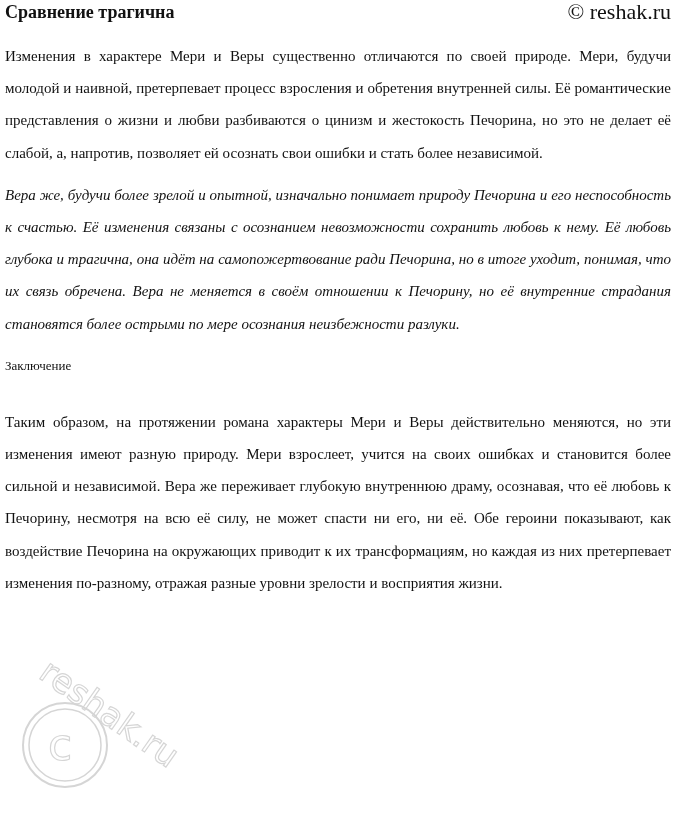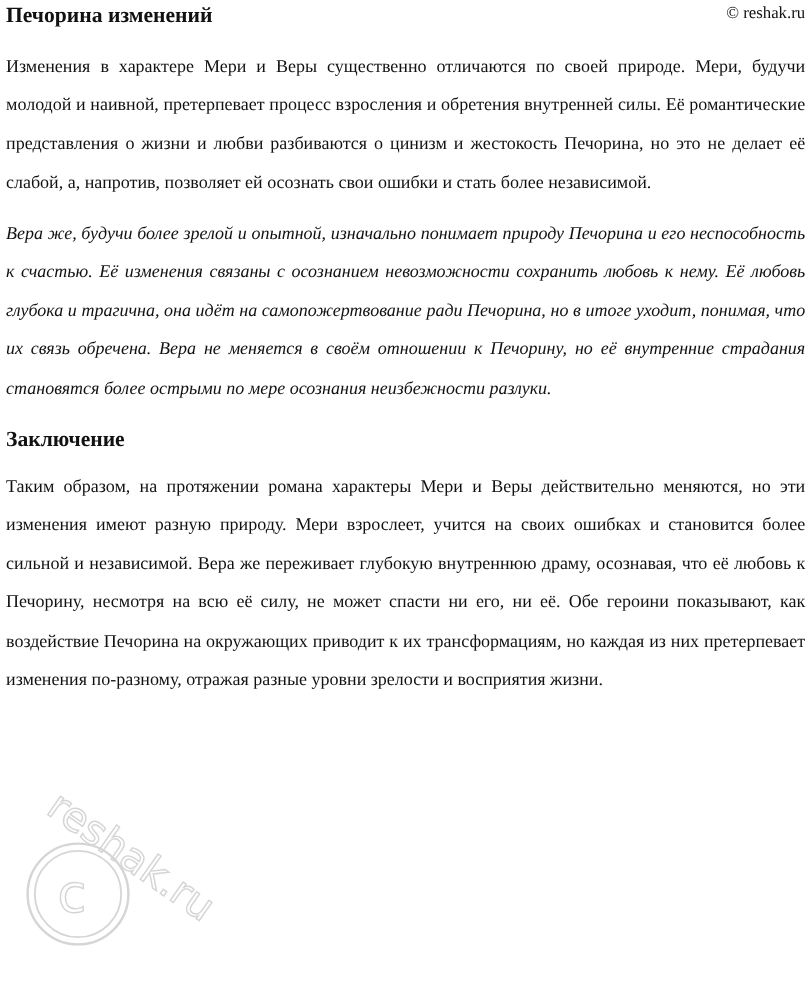--- a/index.html
+++ b/index.html
@@ -8,43 +8,43 @@
     font-family: "Liberation Serif", "DejaVu Serif", serif;
     color: #111111;
   }
   .page { position: absolute; left: 5px; top: 0; width: 666px; }
   .topbar { position: relative; height: 24px; }
   .heading {
     font-weight: bold; font-size: 18px; line-height: 24px; margin: 0;
     position: absolute; top: 0; left: 0;
   }
   .copyright {
-    position: absolute; right: 0; top: 0; font-size: 14px; line-height: 24px;
+    position: absolute; right: 0; top: 0; font-size: 22px; line-height: 24px;
   }
   p {
     margin: 0; font-size: 15px; line-height: 32.2px;
     text-align: justify; text-align-last: left;
   }
   .p1 { margin-top: 16px; }
   .p2 { margin-top: 10px; font-style: italic; }
   .heading2 {
-    font-weight: bold; font-size: 18px; line-height: 24px; margin: 14px 0 0 0;
+    font-weight: normal; font-size: 13px; line-height: 24px; margin: 14px 0 0 0;
   }
-  .p3 { margin-top: 12px; }
+  .p3 { margin-top: 28px; }
   .watermark {
     position: absolute; left: 10px; top: 660px; width: 190px; height: 150px;
     pointer-events: none; opacity: 0.35;
   }
 </style>
 </head>
 <body>
 
 <div class="page">
   <div class="topbar">
-    <h1 class="heading">Печорина изменений</h1>
+    <h1 class="heading">Сравнение трагична</h1>
     <span class="copyright">© reshak.ru</span>
   </div>
 
   <p class="p1">Изменения в характере Мери и Веры существенно отличаются по своей природе. Мери, будучи молодой и наивной, претерпевает процесс взросления и обретения внутренней силы. Её романтические представления о жизни и любви разбиваются о цинизм и жестокость Печорина, но это не делает её слабой, а, напротив, позволяет ей осознать свои ошибки и стать более независимой.</p>
   <p class="p2">Вера же, будучи более зрелой и опытной, изначально понимает природу Печорина и его неспособность к счастью. Её изменения связаны с осознанием невозможности сохранить любовь к нему. Её любовь глубока и трагична, она идёт на самопожертвование ради Печорина, но в итоге уходит, понимая, что их связь обречена. Вера не меняется в своём отношении к Печорину, но её внутренние страдания становятся более острыми по мере осознания неизбежности разлуки.</p>
 
   <h2 class="heading2">Заключение</h2>
   <p class="p3">Таким образом, на протяжении романа характеры Мери и Веры действительно меняются, но эти изменения имеют разную природу. Мери взрослеет, учится на своих ошибках и становится более сильной и независимой. Вера же переживает глубокую внутреннюю драму, осознавая, что её любовь к Печорину, несмотря на всю её силу, не может спасти ни его, ни её. Обе героини показывают, как воздействие Печорина на окружающих приводит к их трансформациям, но каждая из них претерпевает изменения по-разному, отражая разные уровни зрелости и восприятия жизни.</p>
 </div>
 

